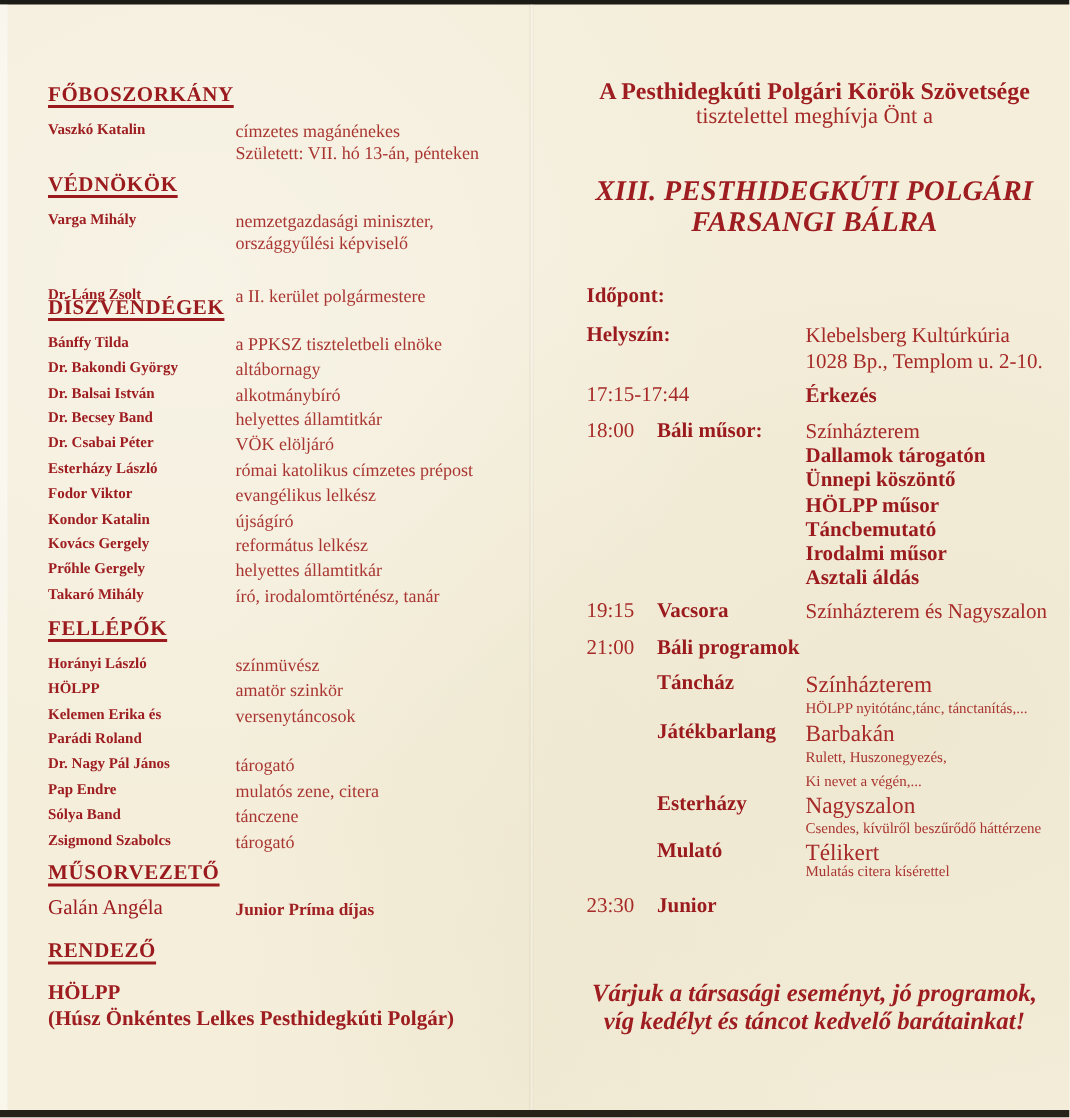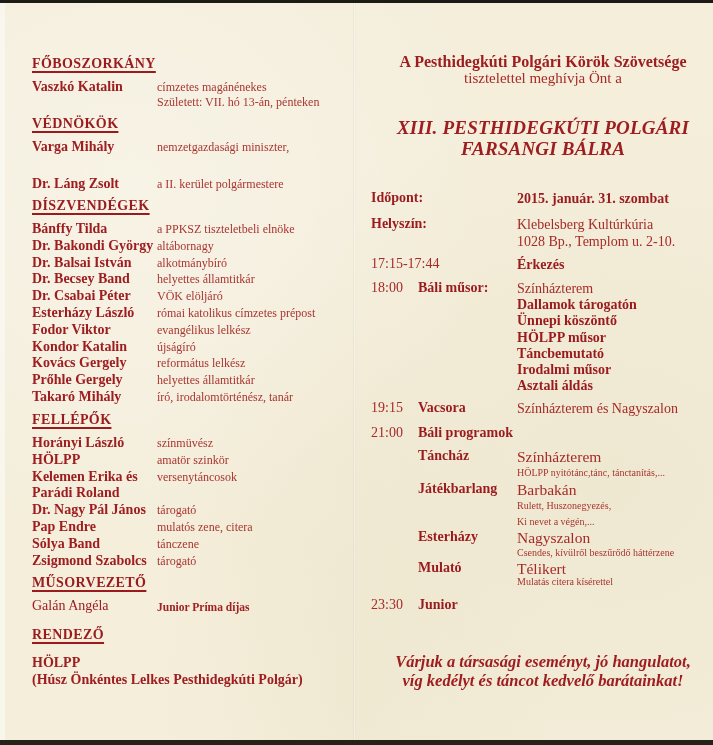--- a/index.html
+++ b/index.html
@@ -23,35 +23,35 @@
 
   
   .lsec{position:absolute;left:32px;width:318px;}
   .lhead{
     font-size:14px;font-weight:bold;letter-spacing:0.4px;
     text-decoration:underline;text-underline-offset:3px;text-decoration-thickness:1.5px;
     margin:0 0 7px 0;line-height:17px;color:#9a1a1d;
   }
   .lsec.gap-big .lhead{margin-bottom:12px;}
   .lrow{display:flex;line-height:16.8px;}
-  .lrow .name{flex:none;width:125px;font-size:14px;font-weight:bold;white-space:nowrap;}
+  .lrow .name{flex:none;width:125px;font-size:10px;font-weight:bold;white-space:nowrap;}
   .lrow .name.plain{font-weight:normal;font-size:14px;}
   .lrow .desc{flex:1;font-size:12px;color:#a93531;padding-top:1px;line-height:14.5px;}
   .lrow .desc.bold-desc{font-weight:bold;font-size:11.5px;color:#a02023;padding-top:2px;}
   .lrow.mb3{margin-bottom:20px;}
   .rname{font-size:14px;font-weight:bold;line-height:16.5px;}
 
   
   .cblock{position:absolute;left:380px;width:326px;text-align:center;}
   .org1{font-size:16px;font-weight:bold;line-height:17px;}
   .org2{font-size:15px;line-height:16px;color:#a62a28;}
   .title{font-size:19px;font-weight:bold;font-style:italic;line-height:21px;letter-spacing:0.2px;}
   .closing{font-size:16.5px;font-weight:bold;font-style:italic;line-height:19px;}
 
-  .srow{position:absolute;left:371px;width:312px;height:18px;font-size:14px;}
+  .srow{position:absolute;left:391px;width:312px;height:18px;font-size:14px;}
   .srow .t,.srow .l,.srow .v,.srow .n{position:absolute;top:0;white-space:nowrap;}
   .srow .t{left:0;color:#a62a28;}
   .srow .t.b{font-weight:bold;color:#9a1a1d;}
   .srow .l{left:47px;font-weight:bold;color:#9a1a1d;}
   .srow .v{left:146px;color:#a62a28;line-height:17px;}
   .srow .v.b{font-weight:bold;color:#9a1a1d;}
   .srow .v.venue{font-size:15.5px;}
   .srow .n{left:146px;font-size:10px;color:#a93531;}
   .progs{position:absolute;left:146px;top:17px;}
   .progs div{font-weight:bold;line-height:16.3px;white-space:nowrap;color:#9a1a1d;}
@@ -74,20 +74,21 @@
       </div>
     </div>
   </div>
 
   <div class="lsec" style="top:115px">
     <div class="lhead">VÉDNÖKÖK</div>
     <div class="lrow mb3">
       <span class="name">Varga Mihály</span>
       <div class="desc">
         <div>nemzetgazdasági miniszter,</div>
+        <div>országgyűlési képviselő</div>
       </div>
     </div>
     <div class="lrow">
       <span class="name">Dr. Láng Zsolt</span>
       <div class="desc">
         <div>a II. kerület polgármestere</div>
       </div>
     </div>
   </div>
 
@@ -234,21 +235,20 @@
     <div class="org2">tisztelettel meghívja Önt a</div>
   </div>
 
   <div class="cblock" style="top:117px">
     <div class="title">XIII. PESTHIDEGKÚTI POLGÁRI</div>
     <div class="title">FARSANGI BÁLRA</div>
   </div>
 
   <div class="srow" style="top:190px">
     <div class="t b">Időpont:</div>
-    <div class="v b">2015. január. 31. szombat</div>
   </div>
 
   <div class="srow" style="top:216px">
     <div class="t b">Helyszín:</div>
     <div class="v">
       <div>Klebelsberg Kultúrkúria</div>
       <div>1028 Bp., Templom u. 2-10.</div>
     </div>
   </div>
 
@@ -307,18 +307,18 @@
     <div class="n" style="top:16px">Mulatás citera kísérettel</div>
   </div>
 
   <div class="srow" style="top:597px">
     <div class="t">23:30</div>
     <div class="l">Junior</div>
   </div>
 
 
   <div class="cblock" style="top:652px">
-    <div class="closing">Várjuk a társasági eseményt, jó hangulatot,</div>
+    <div class="closing">Várjuk a társasági eseményt, jó programok,</div>
     <div class="closing">víg kedélyt és táncot kedvelő barátainkat!</div>
   </div>
 
   <div class="edge-bottom"></div>
 </div>
 
 </body></html>

